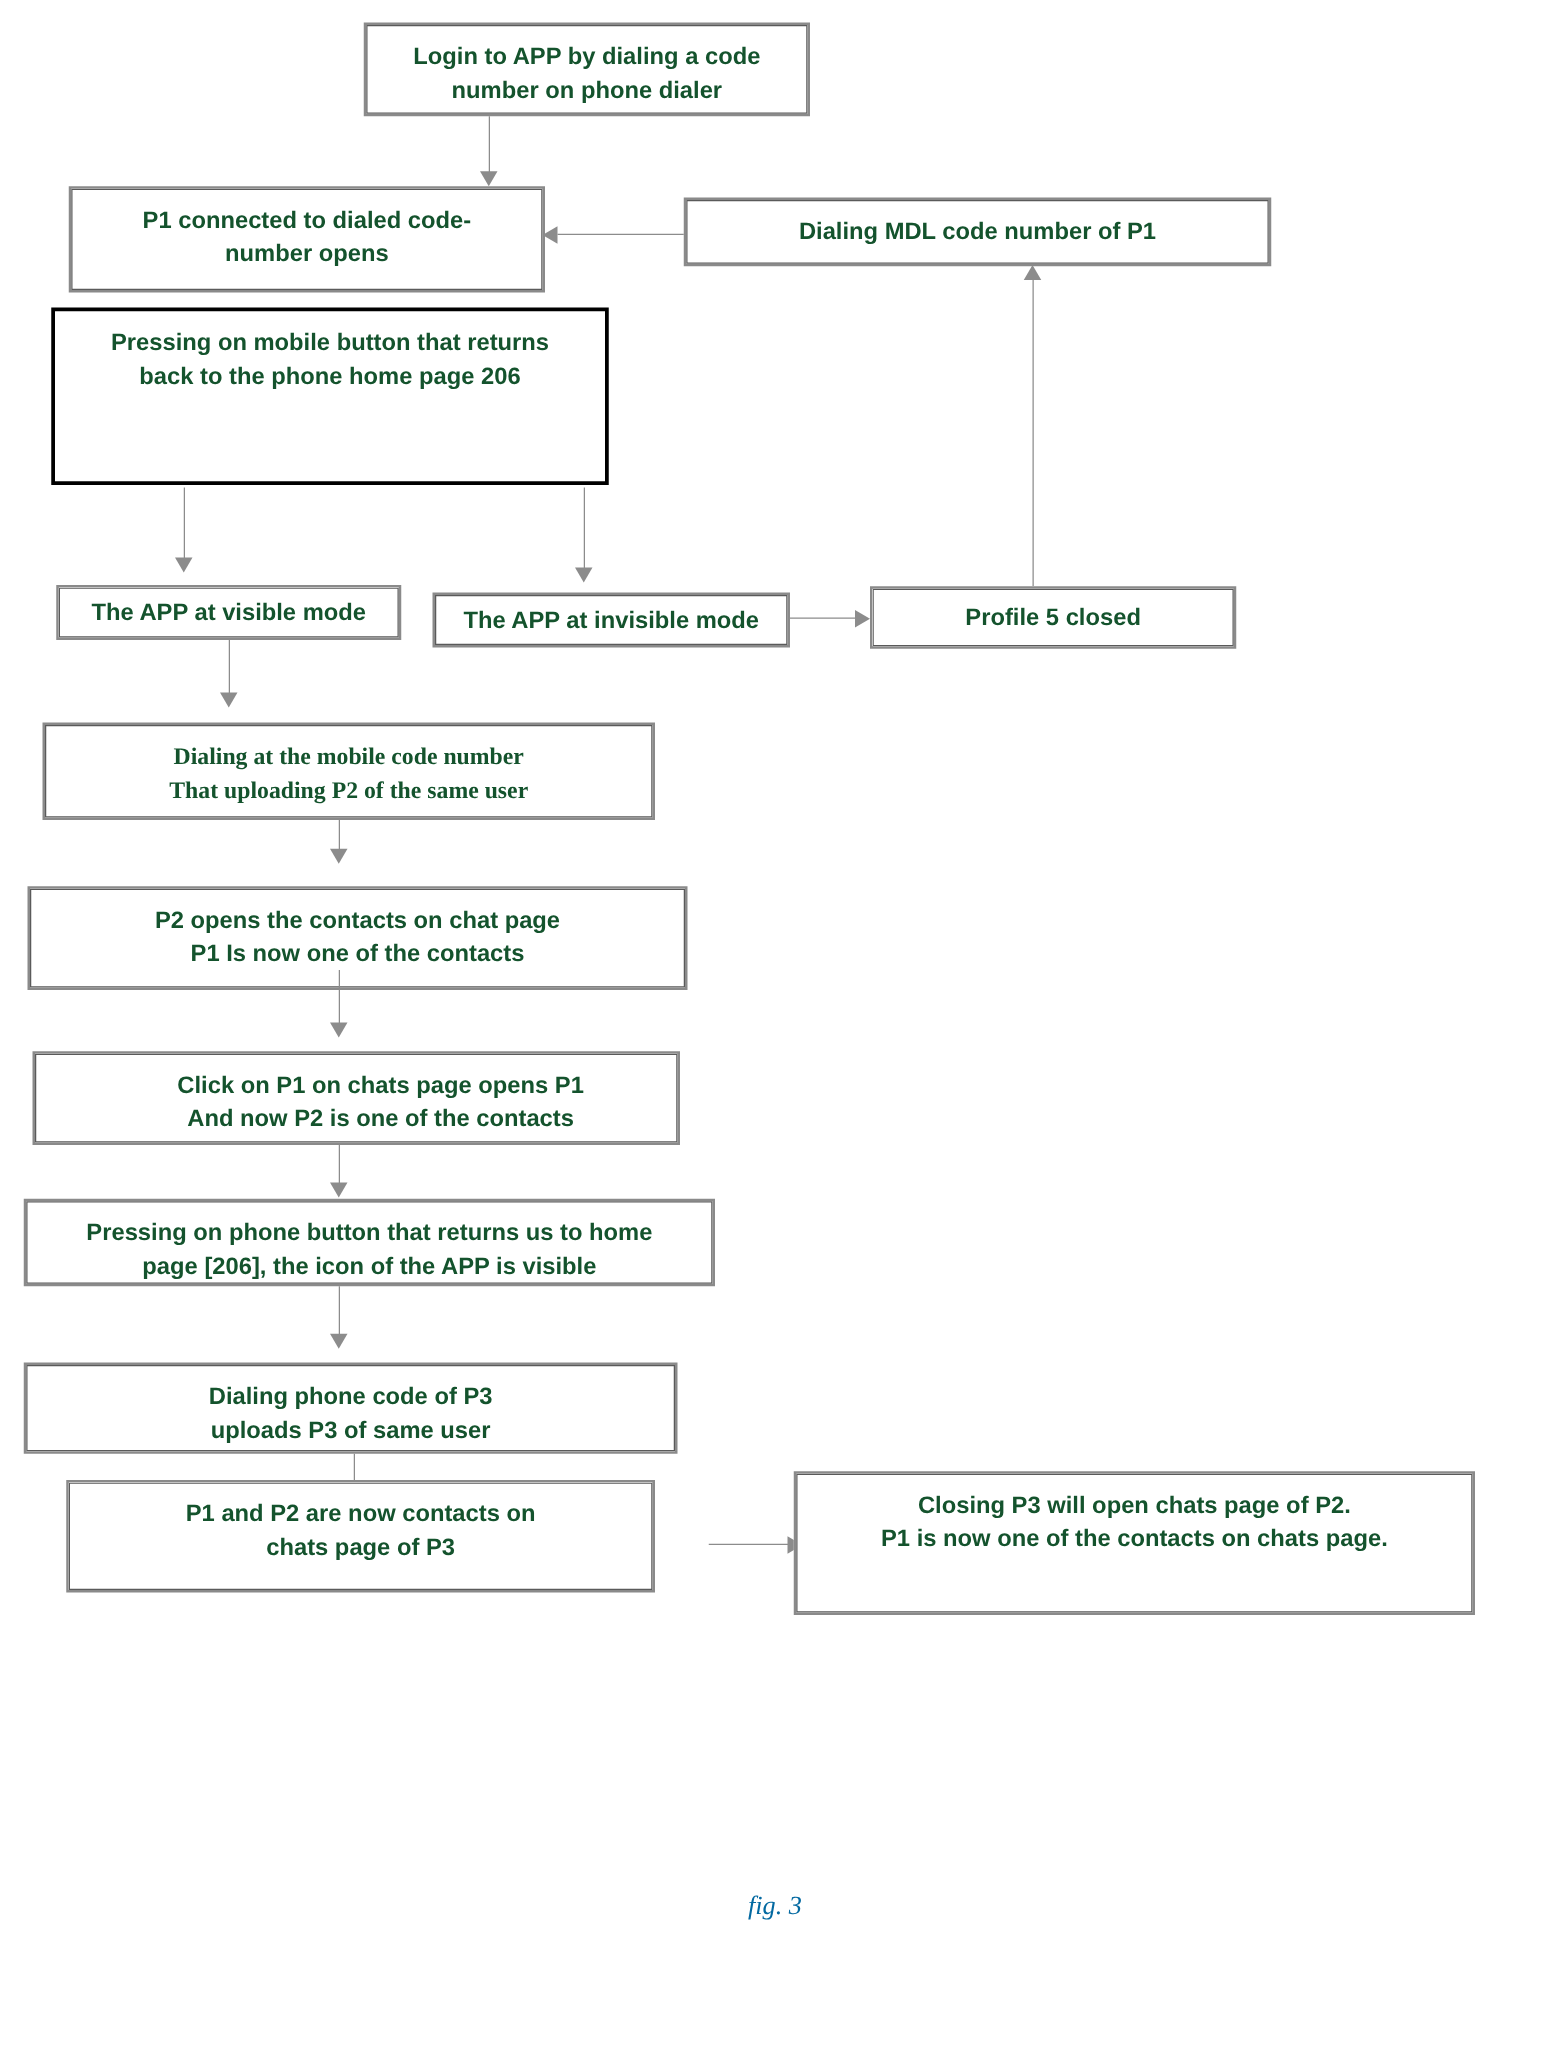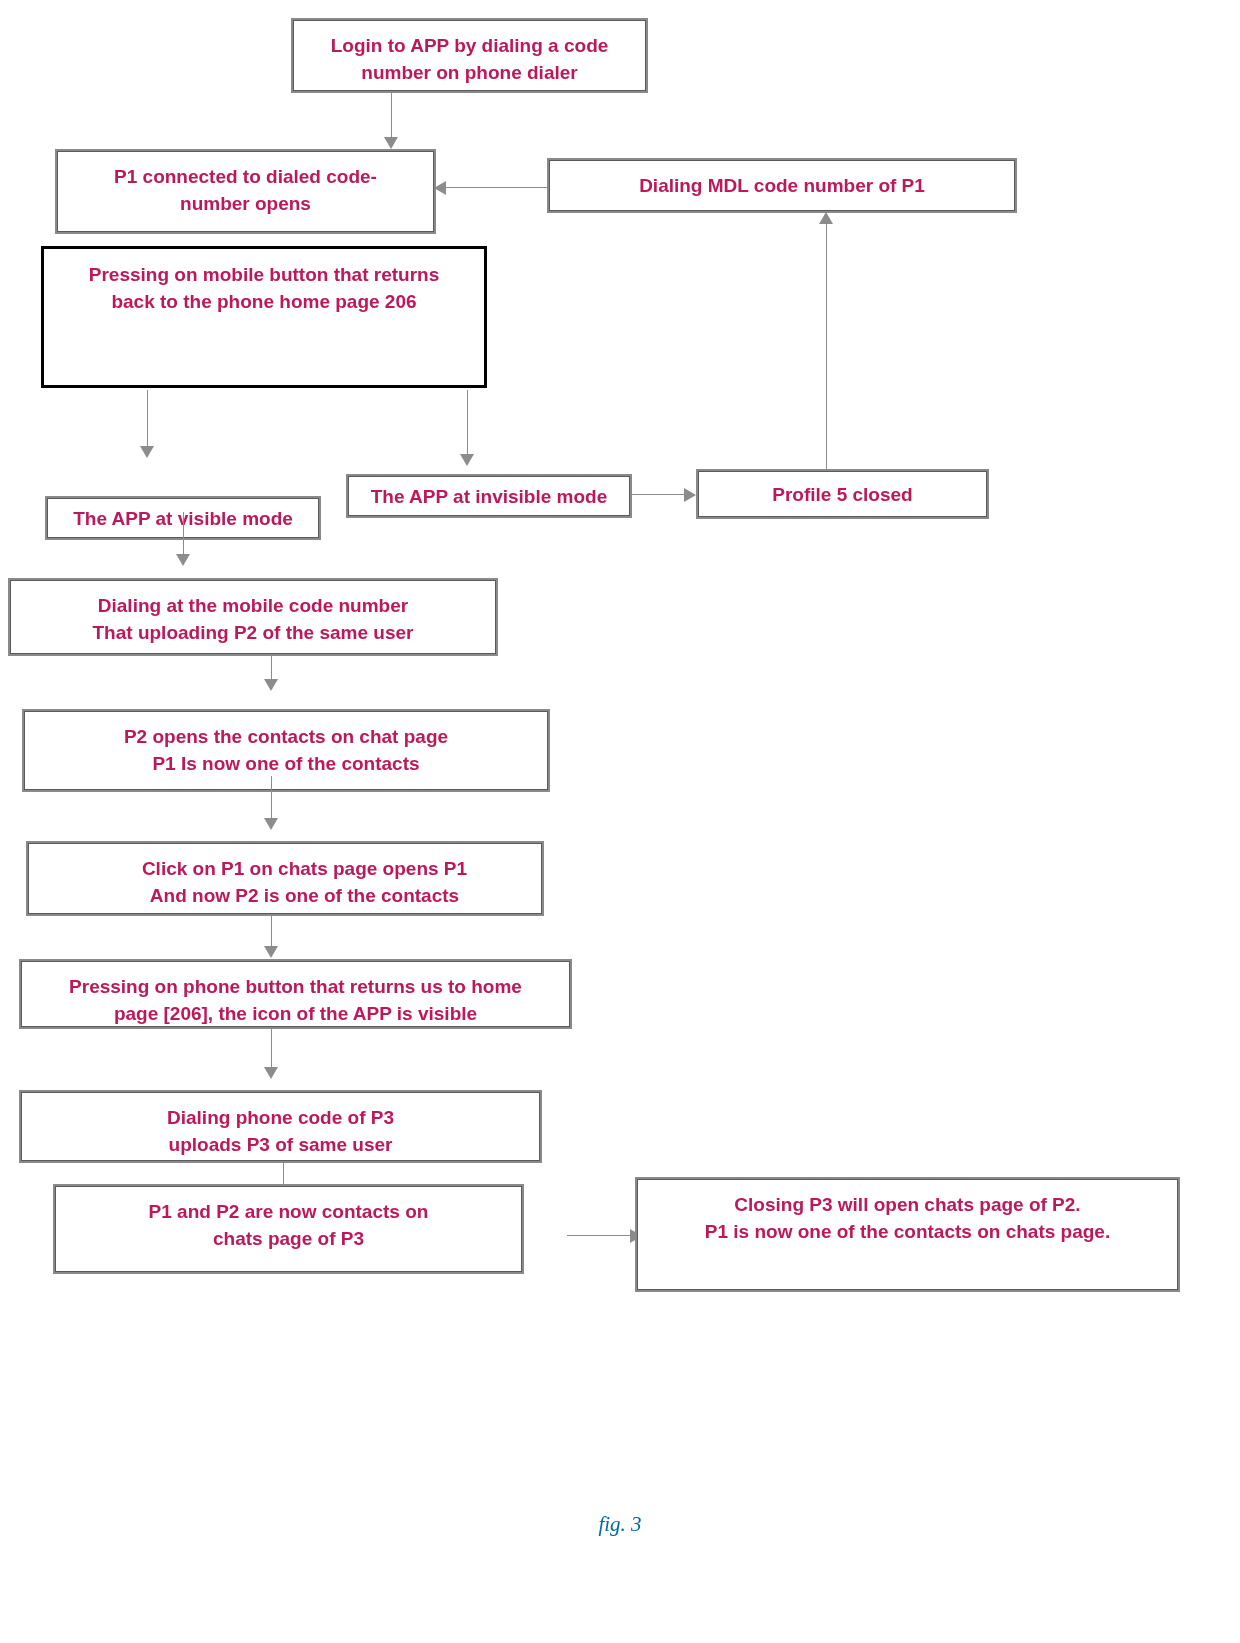--- a/index.html
+++ b/index.html
@@ -16,21 +16,21 @@
     overflow: hidden;
   }
   .node {
     position: absolute;
     box-sizing: border-box;
     background: #ffffff;
     border: 2px solid #8a8a8a;
     box-shadow: 0 0 0 1px #5a5a5a inset;
     display: flex;
     justify-content: center;
-    color: #be185d;
+    color: #14532d;
   }
   .node .txt {
     font-weight: bold;
     font-size: 19px;
     line-height: 27px;
     text-align: center;
     white-space: pre-line;
     padding: 0 8px;
   }
   
@@ -127,39 +127,39 @@
     <span class="txt">Pressing on mobile button that returns
 back to the phone home page 206</span>
   </div>
 
   <div class="vline" style="left:147px; top:390px; height:60px;"></div>
   <div class="arrow-down" style="left:140px; top:446px;"></div>
 
   <div class="vline" style="left:467px; top:390px; height:68px;"></div>
   <div class="arrow-down" style="left:460px; top:454px;"></div>
 
-  <div class="node v-center" style="left:45px; top:496px; width:276px; height:44px;">
+  <div class="node v-center" style="left:45px; top:468px; width:276px; height:44px;">
     <span class="txt">The APP at visible mode</span>
   </div>
 
   <div class="node v-center" style="left:346px; top:474px; width:286px; height:44px;">
     <span class="txt">The APP at invisible mode</span>
   </div>
 
   <div class="hline" style="left:632px; top:494px; width:54px;"></div>
   <div class="arrow-right" style="left:684px; top:488px;"></div>
 
   <div class="node v-center" style="left:696px; top:469px; width:293px; height:50px;">
     <span class="txt">Profile 5 closed</span>
   </div>
 
   <div class="vline" style="left:183px; top:512px; height:46px;"></div>
   <div class="arrow-down" style="left:176px; top:554px;"></div>
 
-  <div class="node v-top" style="left:8px; top:578px; width:490px; height:78px;">
+  <div class="node v-top" style="left:34px; top:578px; width:490px; height:78px;font-family:Liberation Serif, serif;">
     <span class="txt">Dialing at the mobile code number
 That uploading P2 of the same user</span>
   </div>
 
   <div class="vline" style="left:271px; top:656px; height:27px;"></div>
   <div class="arrow-down" style="left:264px; top:679px;"></div>
 
   <div class="node v-top" style="left:22px; top:693px; width:528px; height:83px;margin-top:16px;">
     <span class="txt">P2 opens the contacts on chat page
 P1 Is now one of the contacts</span>

